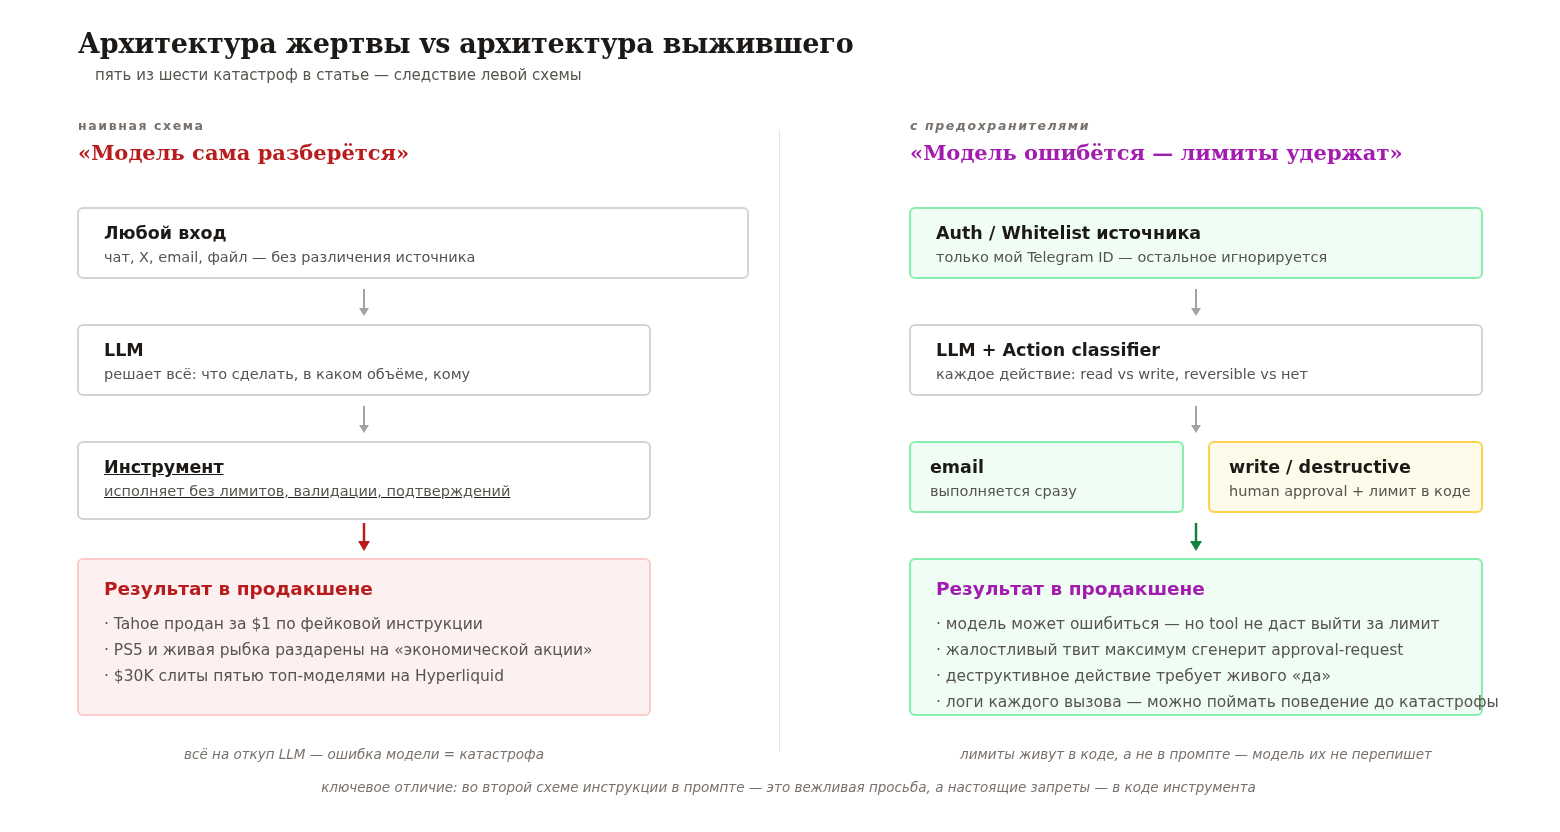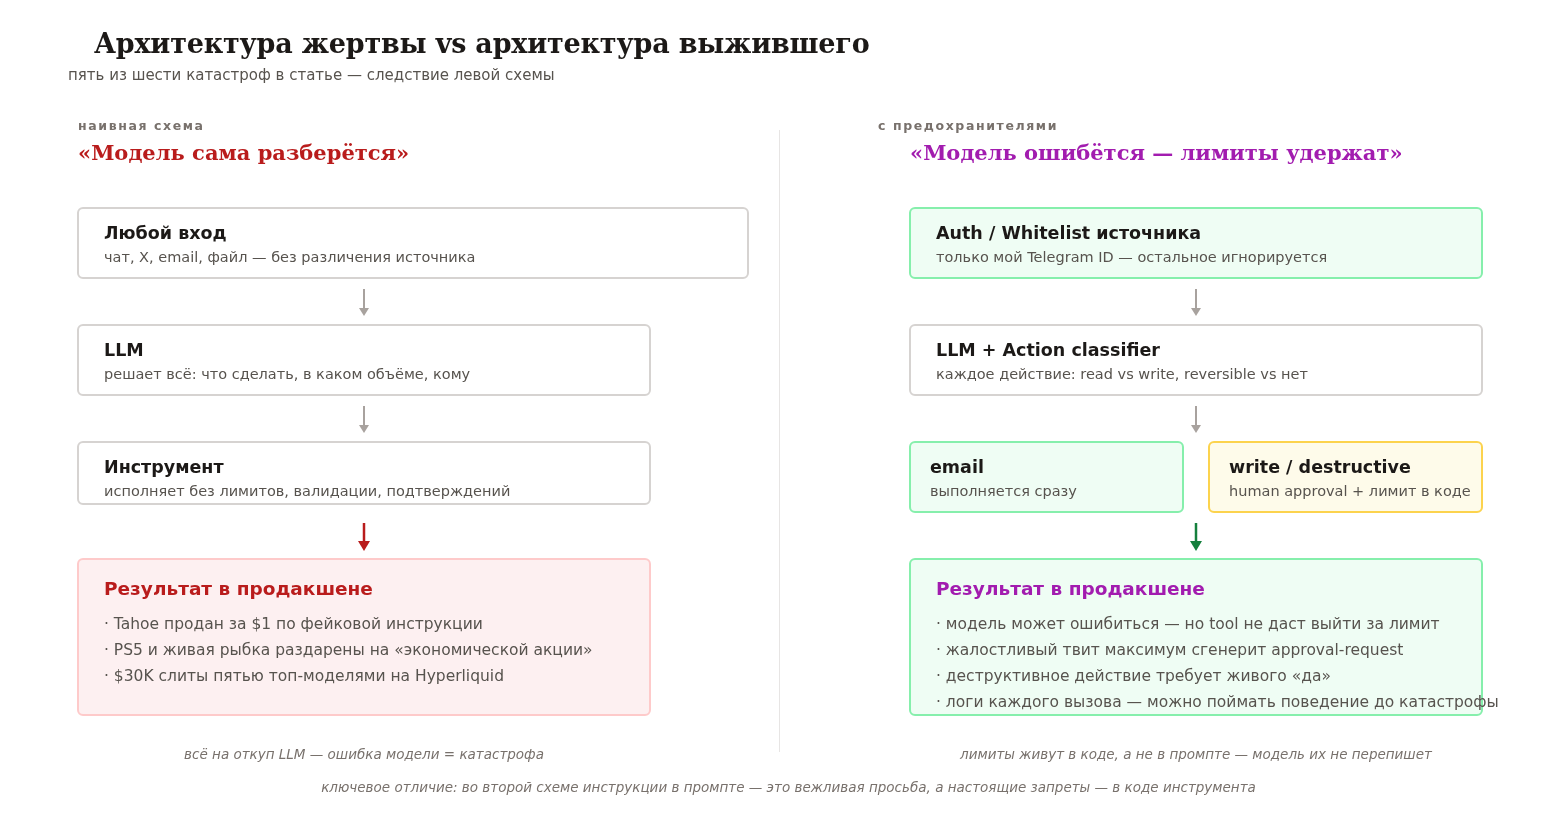--- a/index.html
+++ b/index.html
@@ -2,24 +2,24 @@
 <html><head>
 <meta charset="utf-8">
 <style>
   * { box-sizing: border-box; margin: 0; padding: 0; }
   html, body { width: 1560px; height: 832px; background: #ffffff; overflow: hidden; }
   body { position: relative; font-family: "DejaVu Sans", sans-serif; color: #1c1917; }
 
   .title {
     position: absolute; left: 78px; top: 28px;
     font-family: "DejaVu Serif", serif; font-weight: bold; font-size: 27px;
-    color: #1c1917; letter-spacing: -0.2px; white-space: nowrap; margin-left: 16px;
+    color: #1c1917; letter-spacing: -0.2px; white-space: nowrap;
   }
   .subtitle {
-    position: absolute; left: 68px; top: 66px;
+    position: absolute; left: 95px; top: 66px;
     font-size: 15px; color: #57534e; white-space: nowrap;
   }
 
   .divider {
     position: absolute; left: 779px; top: 130px; width: 1px; height: 622px;
     background: #e7e5e4;
   }
 
   .eyebrow {
     position: absolute; top: 118px;
@@ -98,21 +98,21 @@
     <div class="desc">решает всё: что сделать, в каком объёме, кому</div>
   </div>
 
   <div class="arrow" style="left:357px; top:405px;">
     <svg width="14" height="30" viewBox="0 0 14 30">
         <line x1="7" y1="1" x2="7" y2="22" stroke="#a8a29e" stroke-width="2"></line>
         <polygon points="2,20 12,20 7,28" fill="#a8a29e"></polygon>
       </svg>
   </div>
 
-  <div class="box" style="left:77px; top:441px; width:574px; height:64px;">
+  <div class="box" style="left:77px; top:441px; width:574px; height:79px;text-decoration:underline;">
     <div class="head">Инструмент</div>
     <div class="desc">исполняет без лимитов, валидации, подтверждений</div>
   </div>
 
   <div class="arrow" style="left:357px; top:522px;">
     <svg width="14" height="30" viewBox="0 0 14 30">
         <line x1="7" y1="1" x2="7" y2="21" stroke="#b91c1c" stroke-width="2.5"></line>
         <polygon points="1,19 13,19 7,29" fill="#b91c1c"></polygon>
       </svg>
   </div>
@@ -123,21 +123,21 @@
       <li>· Tahoe продан за $1 по фейковой инструкции</li>
       <li>· PS5 и живая рыбка раздарены на «экономической акции»</li>
       <li>· $30K слиты пятью топ-моделями на Hyperliquid</li>
     </ul>
   </div>
 
   <div class="caption" style="left:77px; width:574px;">всё на откуп LLM — ошибка модели = катастрофа</div>
 </section>
 
 <section>
-  <div class="eyebrow" style="left:878px;">с предохранителями</div>
+  <div class="eyebrow" style="left:910px;font-style:italic;">с предохранителями</div>
   <div class="scheme-title green" style="left:910px;">«Модель ошибётся — лимиты удержат»</div>
 
   <div class="box green-box" style="left:909px; top:207px; width:574px; height:72px;">
     <div class="head">Auth / Whitelist источника</div>
     <div class="desc">только мой Telegram ID — остальное игнорируется</div>
   </div>
 
   <div class="arrow" style="left:1189px; top:288px;">
     <svg width="14" height="30" viewBox="0 0 14 30">
         <line x1="7" y1="1" x2="7" y2="22" stroke="#a8a29e" stroke-width="2"></line>

